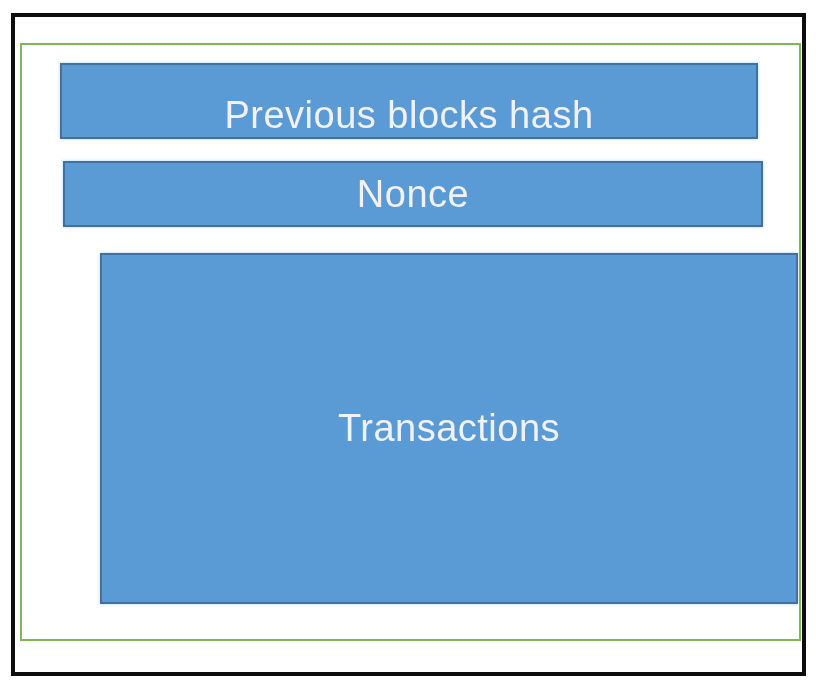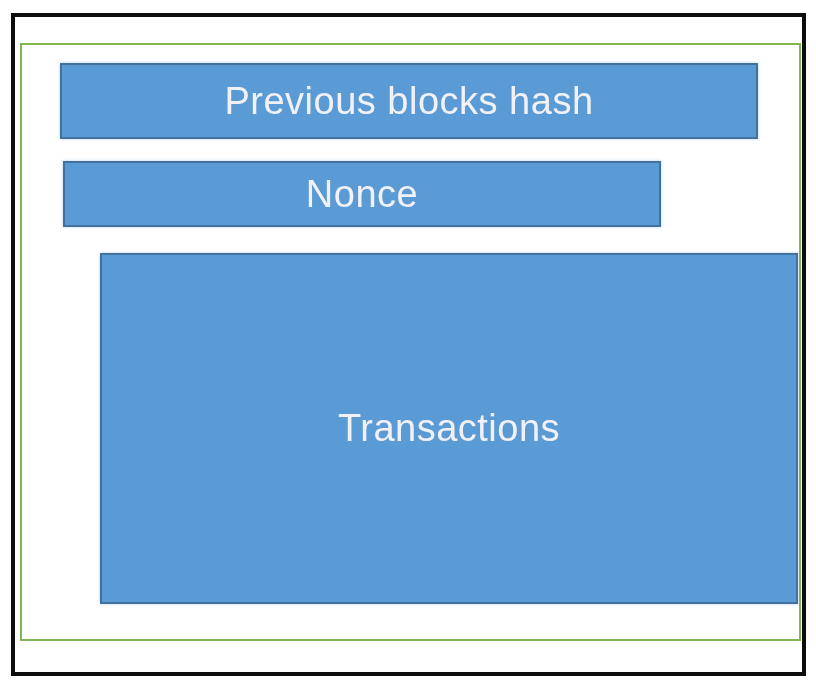--- a/index.html
+++ b/index.html
@@ -59,25 +59,26 @@
     font-weight: 400;
     letter-spacing: 0.5px;
     white-space: nowrap;
     user-select: none;
   }
   .block-prev {
     left: 60px;
     top: 63px;
     width: 698px;
     height: 76px;
+    align-items: flex-end;
   }
   .block-nonce {
     left: 63px;
     top: 161px;
-    width: 598px;
+    width: 700px;
     height: 66px;
   }
   .block-transactions {
     left: 60px;
     top: 253px;
     width: 698px;
     height: 351px;
     margin-left: 40px;
   }
 </style>

